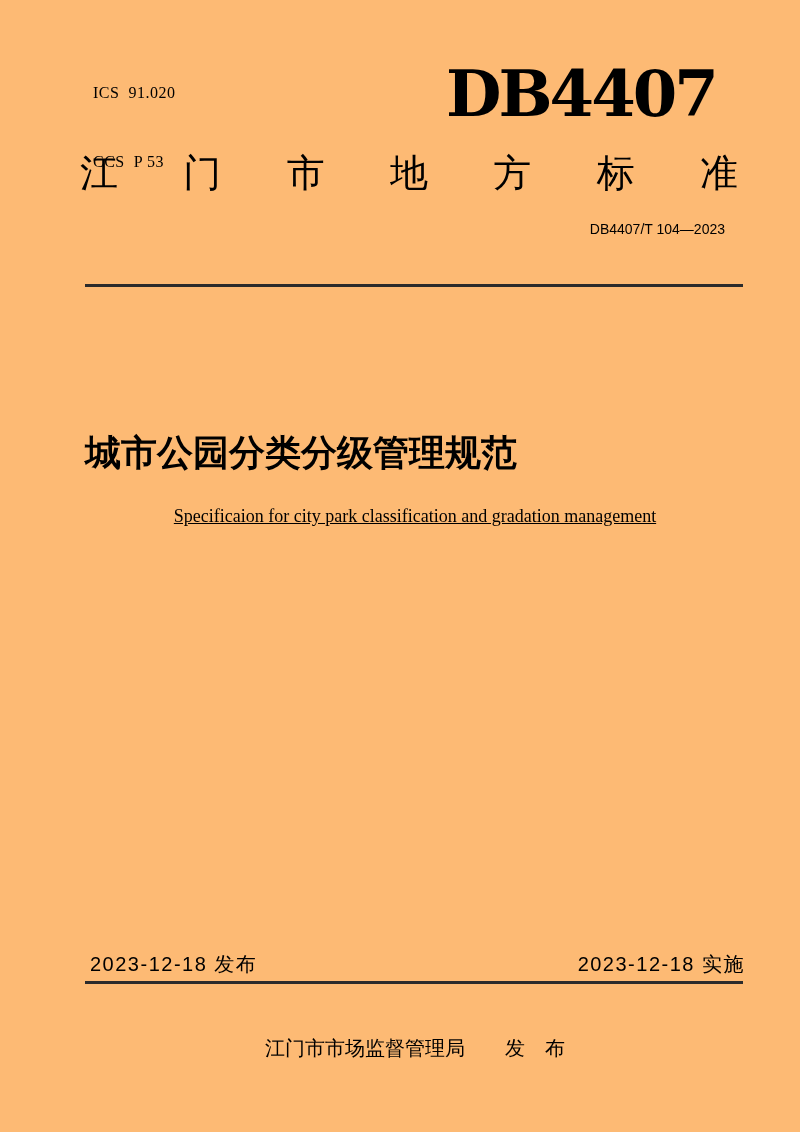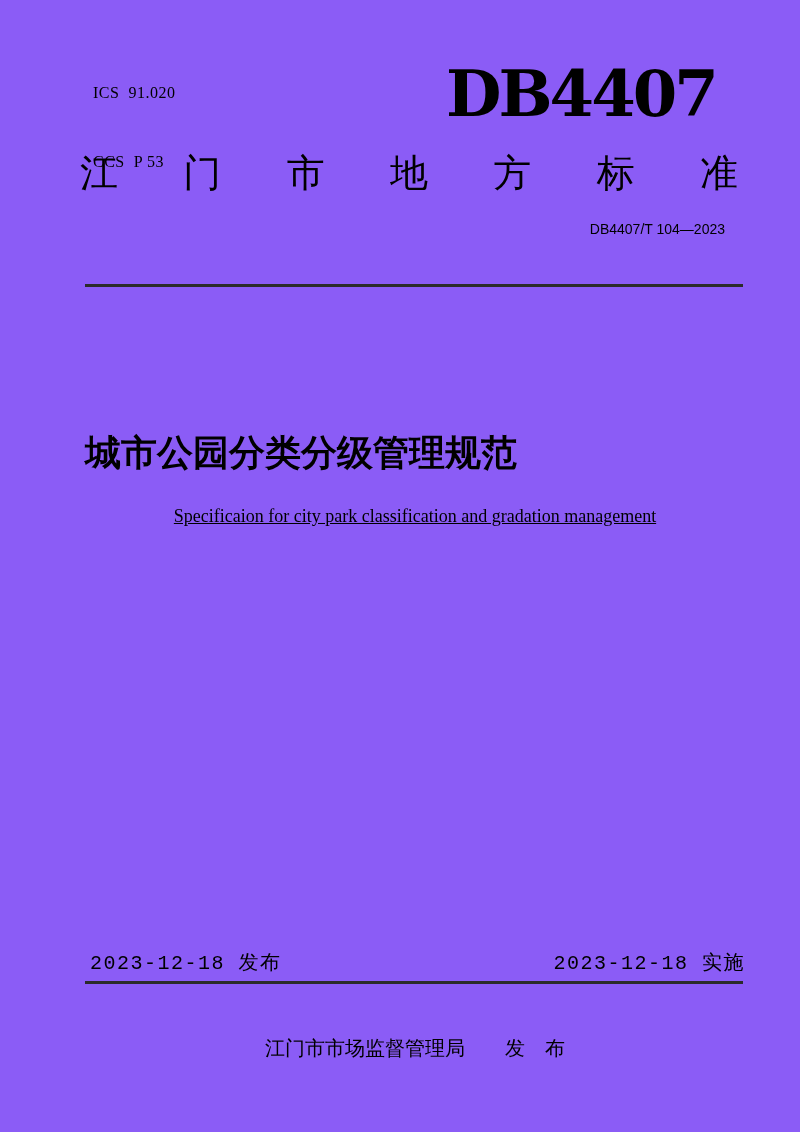--- a/index.html
+++ b/index.html
@@ -4,21 +4,21 @@
 <style>
   html, body {
     margin: 0;
     padding: 0;
     background: #ffffff;
   }
   .page {
     position: relative;
     width: 800px;
     height: 1132px;
-    background: #8b5cf6;
+    background: #fdba74;
     color: #000000;
     overflow: hidden;
     font-family: "Liberation Sans", sans-serif;
   }
 
   
   .ics-block {
     position: absolute;
     left: 93px;
     top: 35px;
@@ -101,21 +101,20 @@
 
   .dates-row {
     position: absolute;
     left: 90px;
     right: 55px;
     top: 951px;
     display: flex;
     justify-content: space-between;
     font-size: 20px;
     line-height: 26px;
-    font-family: Liberation Mono, monospace;
   }
   .date-text {
     letter-spacing: 1.5px;
     white-space: pre;
   }
 
   .publisher {
     position: absolute;
     left: 85px;
     width: 660px;

